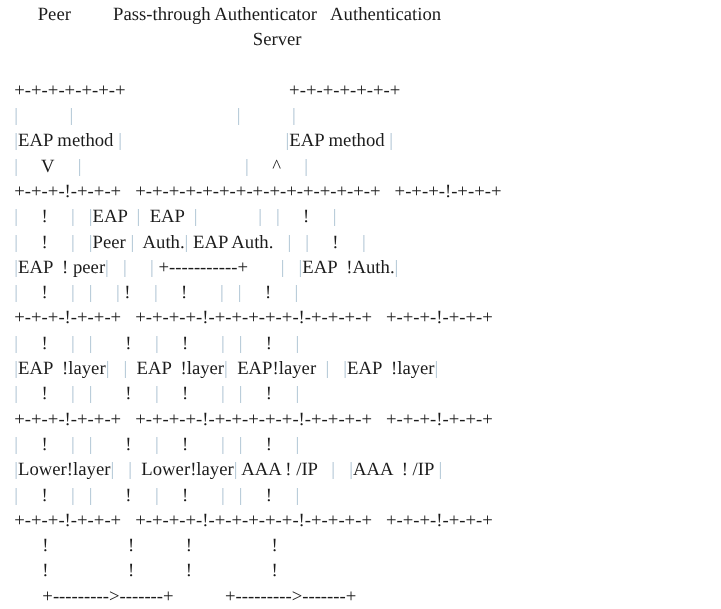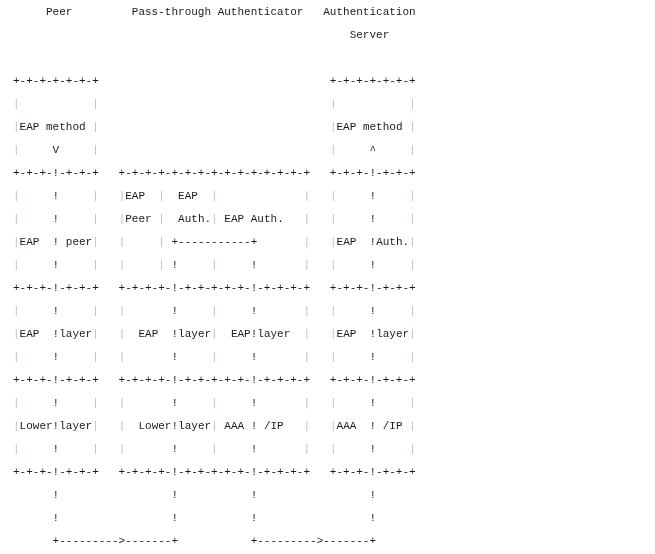--- a/index.html
+++ b/index.html
@@ -10,22 +10,22 @@
   .page {
     position: relative;
     width: 655px;
     height: 554px;
     overflow: hidden;
     background: #ffffff;
   }
   pre.ascii {
     margin: 0;
     padding: 1px 0 0 13px;
-    font-family: Liberation Mono, monospace;
-    font-size: 11px;
+    font-family: Liberation Serif, serif;
+    font-size: 17px;
     line-height: 23px;
     letter-spacing: 0;
     color: #1b1b1b;
     white-space: pre;
   }
   pre.ascii .vb {       
     color: #b0c5d4;
   }
 </style>
 </head>

